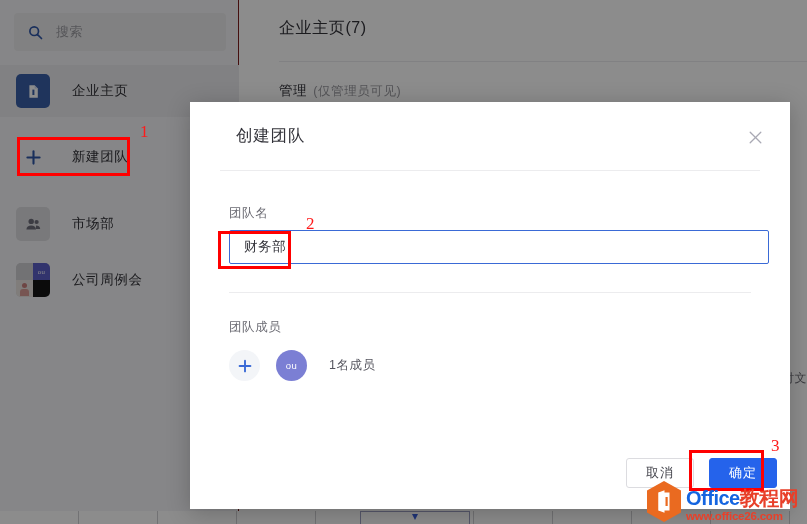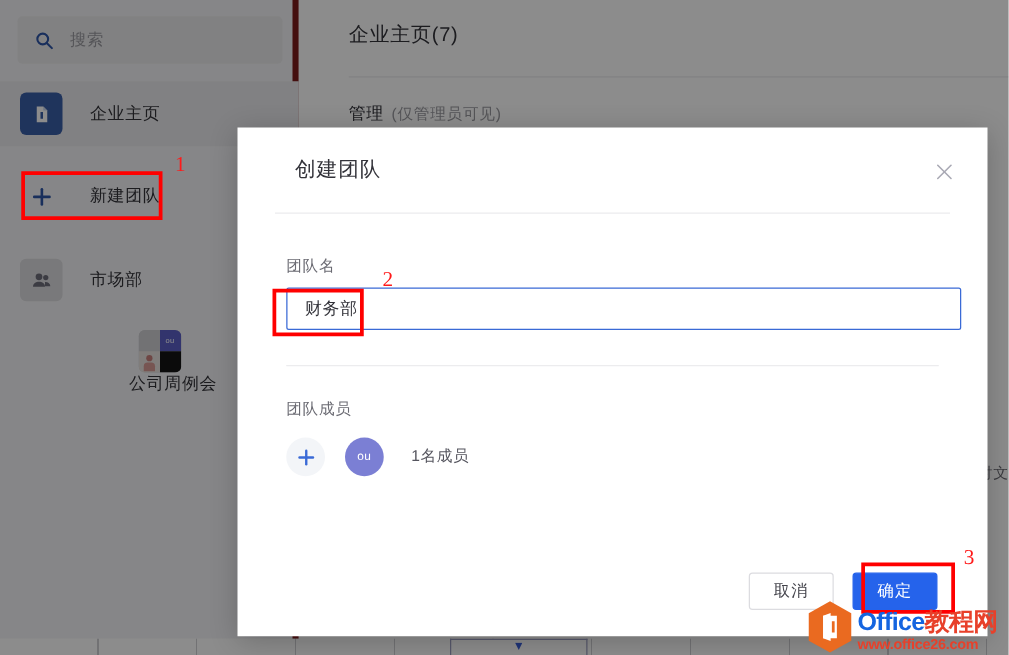--- a/index.html
+++ b/index.html
@@ -17,21 +17,21 @@
 
   
   .page {
     position: absolute; inset: 0;
     background: #fafafa;
   }
   .sidebar {
     position: absolute; left: 0; top: 0;
     width: 239px; height: 524px;
     background: #f5f5f7;
-    border-right: 5px solid #7f1d1d;
+    border-right: 1px solid #7f1d1d;
   }
   .search-box {
     position: absolute; left: 14px; top: 13px;
     width: 212px; height: 38px;
     background: #ebebed;
     border-radius: 4px;
     display: flex; align-items: center;
     padding-left: 14px;
   }
   .search-icon { width: 15px; height: 15px; flex: none; }
@@ -193,21 +193,21 @@
   }
   .member-count {
     margin-left: 22px;
     font-size: 12.5px; color: #55555e; letter-spacing: .5px;
   }
 
   .modal-footer {
     position: absolute; left: 0; right: 0; bottom: 0;
     height: 72px;
     display: flex; align-items: center; justify-content: flex-end;
-    padding-right: 40px;
+    padding-right: 13px;
     gap: 15px;
   }
   .btn {
     min-width: 68px; height: 30px;
     border-radius: 3px;
     font-size: 13px; letter-spacing: 1px;
     display: flex; align-items: center; justify-content: center;
     cursor: pointer;
   }
   .btn-cancel {
@@ -301,21 +301,21 @@
       <div class="nav-item" style="top:131px;">
         <div class="nav-tile plain">
           <svg width="17" height="17" viewBox="0 0 17 17">
             <line x1="8.5" y1="2.4" x2="8.5" y2="14.6" stroke="#2f56a8" stroke-width="2.1" stroke-linecap="round"></line>
             <line x1="2.4" y1="8.5" x2="14.6" y2="8.5" stroke="#2f56a8" stroke-width="2.1" stroke-linecap="round"></line>
           </svg>
         </div>
         <span class="nav-label">新建团队</span>
       </div>
 
-      <div class="nav-item" style="top:264px;flex-direction:column;">
+      <div class="nav-item" style="top:254px;">
         <div class="nav-tile mosaic">
           <div class="mq a"></div>
           <div class="mq b">ou</div>
           <div class="mq c"></div>
           <div class="mq d"></div>
         </div>
         <span class="nav-label">公司周例会</span>
       </div>
     </div>
 

